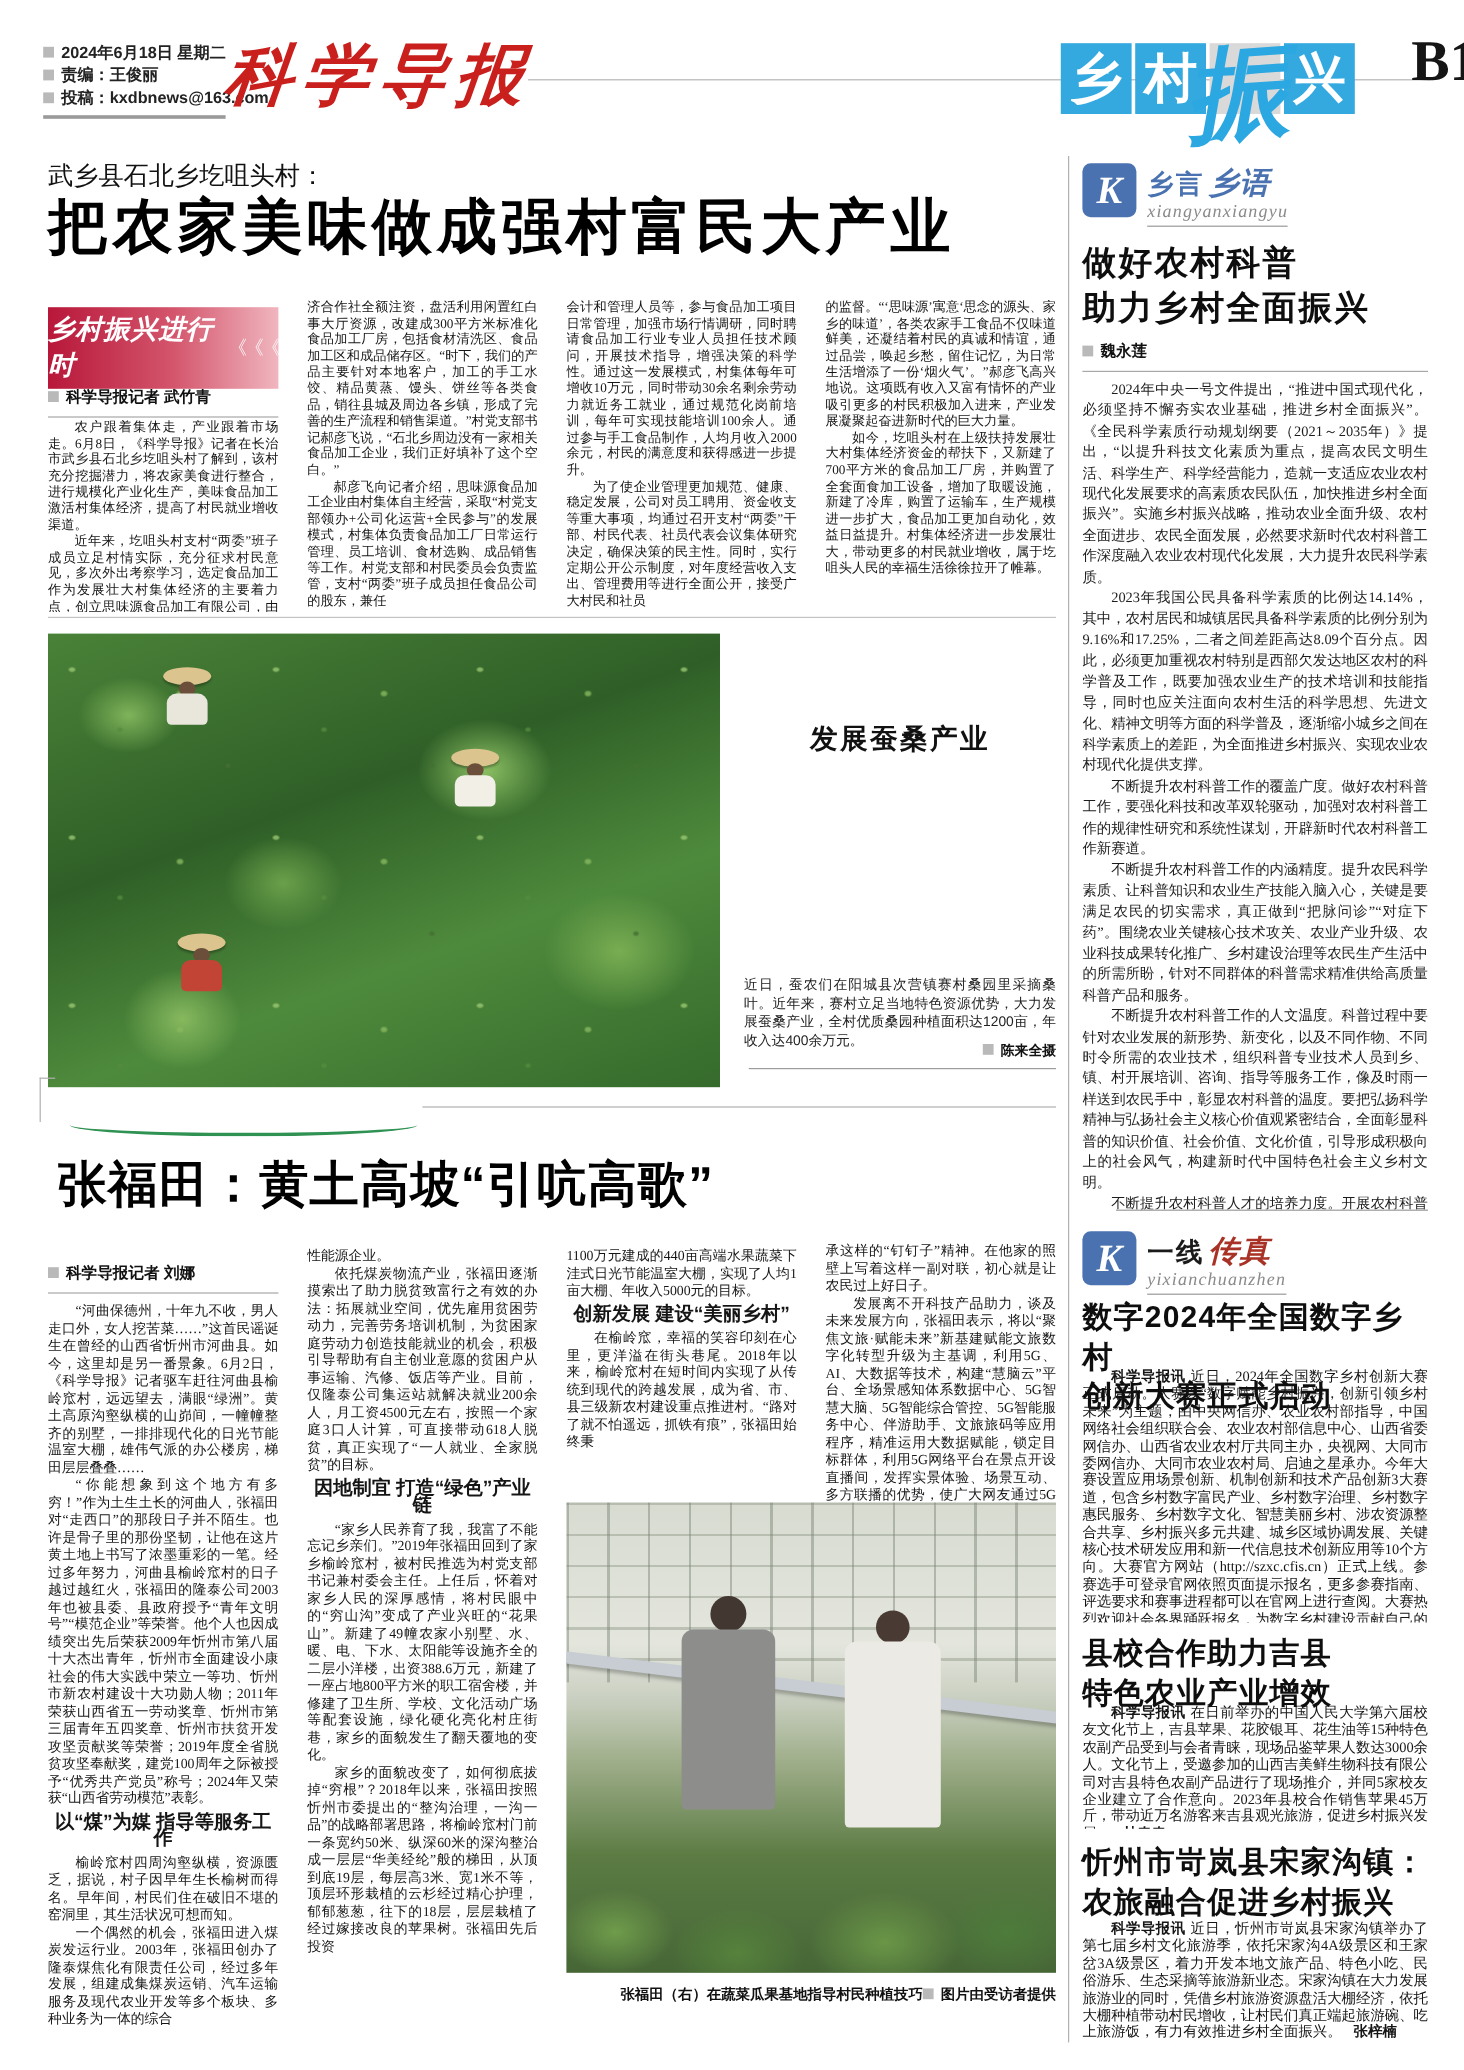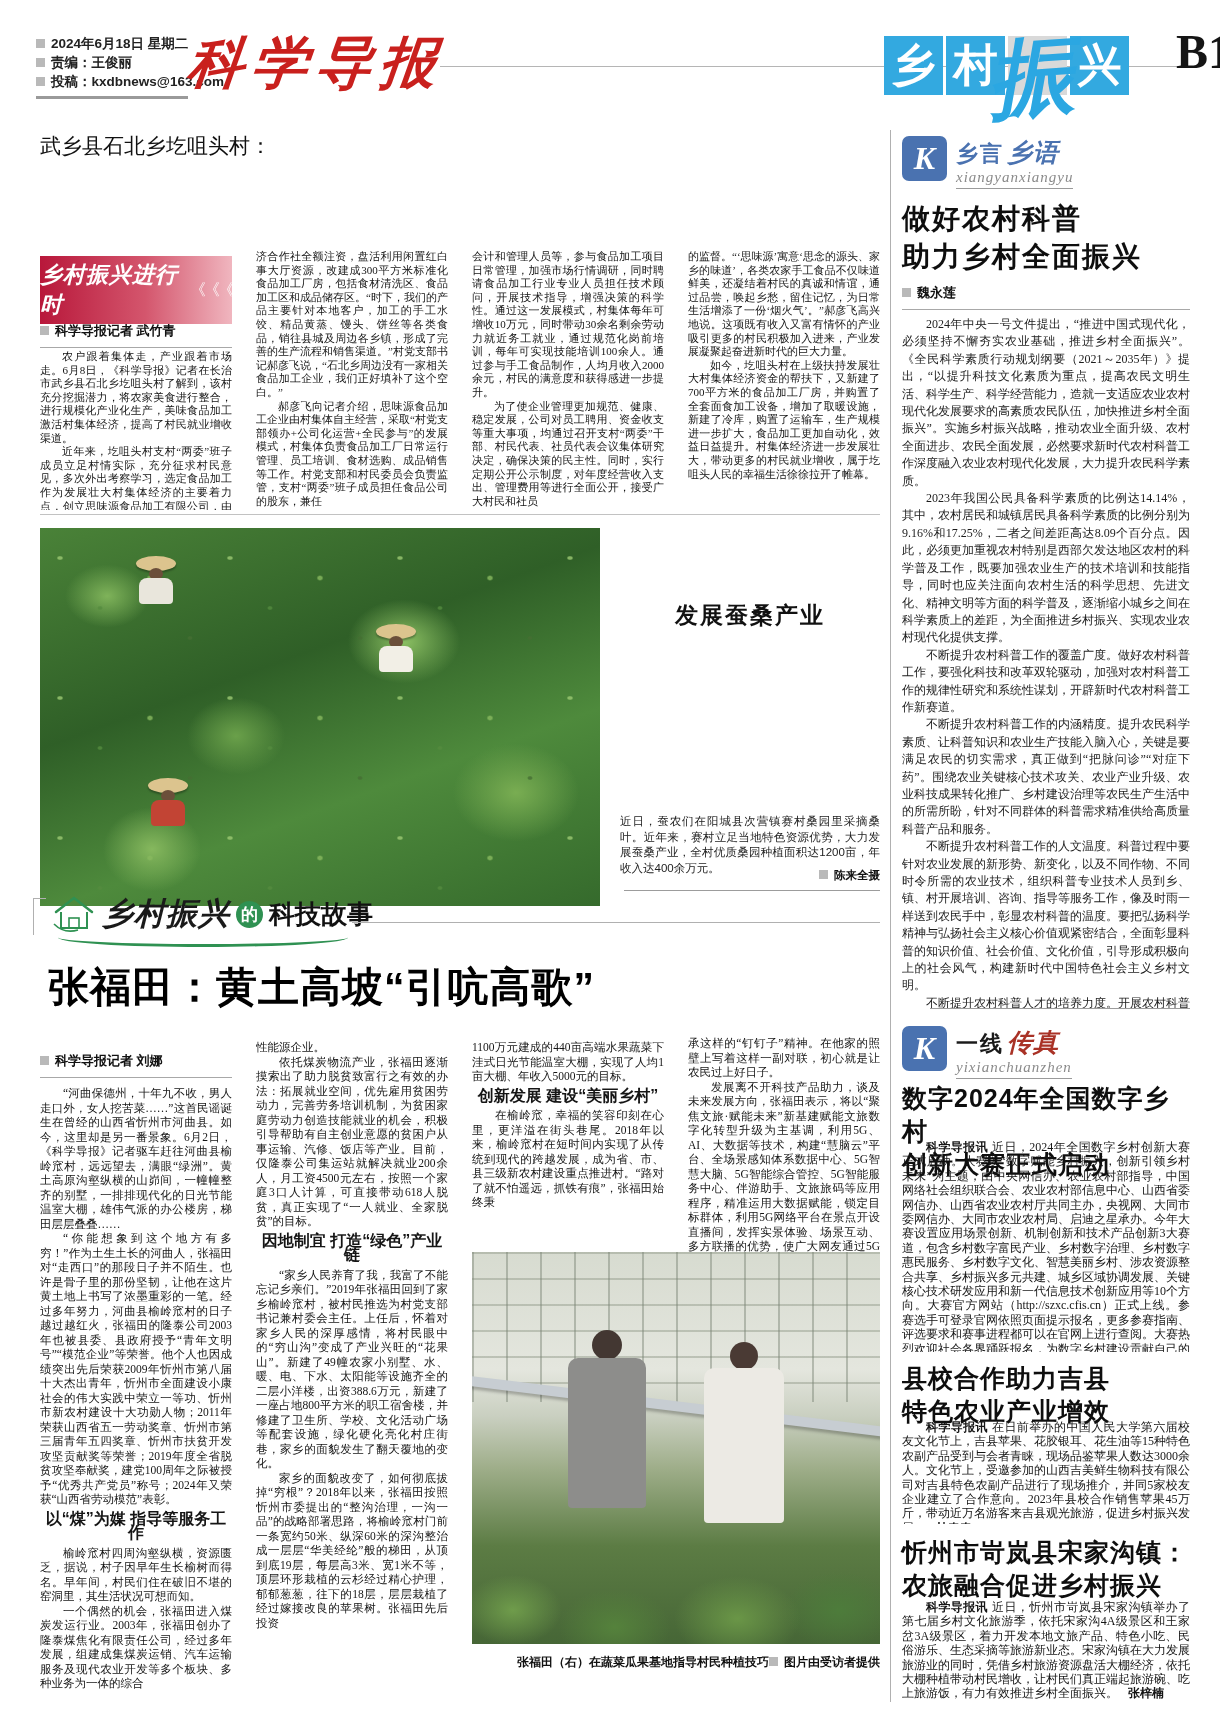--- a/index.html
+++ b/index.html
@@ -152,20 +152,21 @@
   <div class="abs section-badge">
     <div class="sec-box">乡</div>
     <div class="sec-box">村</div>
     <div class="sec-box gray"></div>
     <div class="sec-box">兴</div>
     <div class="sec-script">振</div>
   </div>
   <div class="abs page-no">B1</div>
 
   <div class="abs kicker">武乡县石北乡圪咀头村：</div>
+  <div class="abs headline1">把农家美味做成强村富民大产业</div>
 
   <div class="abs flag">
     <span class="t">乡村振兴进行时</span>
     <span class="m">《《《</span>
   </div>
 
   <div class="abs byline byline1"><span class="sq"></span><span>科学导报记者 武竹青</span></div>
 
   <div class="abs bodycol a1c1">
       <p class="para">农户跟着集体走，产业跟着市场走。6月8日，《科学导报》记者在长治市武乡县石北乡圪咀头村了解到，该村充分挖掘潜力，将农家美食进行整合，进行规模化产业化生产，美味食品加工激活村集体经济，提高了村民就业增收渠道。</p>
@@ -205,31 +206,20 @@
   </div>
 
   <div class="abs cap1">
     <div class="cap1-title">发展蚕桑产业</div>
     <div class="cap1-text">近日，蚕农们在阳城县次营镇赛村桑园里采摘桑叶。近年来，赛村立足当地特色资源优势，大力发展蚕桑产业，全村优质桑园种植面积达1200亩，年收入达400余万元。</div>
     <div class="cap1-credit"><span class="sq"></span><span>陈来全摄</span></div>
     <div class="cap1-rule"></div>
   </div>
 
   <div class="abs sci-corner"></div>
-  <div class="abs sci-badge">
-    <svg class="house-icon" viewBox="0 0 44 40">
-      <path d="M4 18 L22 4 L40 18" fill="none" stroke="#2f9152" stroke-width="2.5" stroke-linecap="round"></path>
-      <path d="M9 18 L9 34 L35 34 L35 18" fill="none" stroke="#2f9152" stroke-width="2"></path>
-      <rect x="17" y="24" width="10" height="10" fill="none" stroke="#2f9152" stroke-width="1.6"></rect>
-      <path d="M2 30 Q12 40 26 36" fill="none" stroke="#2f9152" stroke-width="1.6"></path>
-    </svg>
-    <span class="sci-t1">乡村振兴</span>
-    <span class="sci-de">的</span>
-    <span class="sci-t2">科技故事</span>
-  </div>
   <div class="abs sci-swoosh"></div>
   <div class="abs sci-rule"></div>
 
   <div class="abs headline2">张福田：黄土高坡“引吭高歌”</div>
   <div class="abs byline byline2"><span class="sq"></span><span>科学导报记者 刘娜</span></div>
 
   <div class="abs bodycol a2c1">
       <p class="para">“河曲保德州，十年九不收，男人走口外，女人挖苦菜……”这首民谣诞生在曾经的山西省忻州市河曲县。如今，这里却是另一番景象。6月2日，《科学导报》记者驱车赶往河曲县榆岭窊村，远远望去，满眼“绿洲”。黄土高原沟壑纵横的山峁间，一幢幢整齐的别墅，一排排现代化的日光节能温室大棚，雄伟气派的办公楼房，梯田层层叠叠……</p>
       <p class="para">“你能想象到这个地方有多穷！”作为土生土长的河曲人，张福田对“走西口”的那段日子并不陌生。也许是骨子里的那份坚韧，让他在这片黄土地上书写了浓墨重彩的一笔。经过多年努力，河曲县榆岭窊村的日子越过越红火，张福田的隆泰公司2003年也被县委、县政府授予“青年文明号”“模范企业”等荣誉。他个人也因成绩突出先后荣获2009年忻州市第八届十大杰出青年，忻州市全面建设小康社会的伟大实践中荣立一等功、忻州市新农村建设十大功勋人物；2011年荣获山西省五一劳动奖章、忻州市第三届青年五四奖章、忻州市扶贫开发攻坚贡献奖等荣誉；2019年度全省脱贫攻坚奉献奖，建党100周年之际被授予“优秀共产党员”称号；2024年又荣获“山西省劳动模范”表彰。</p>
       <div class="subhead">以“煤”为媒 指导等服务工作</div>

